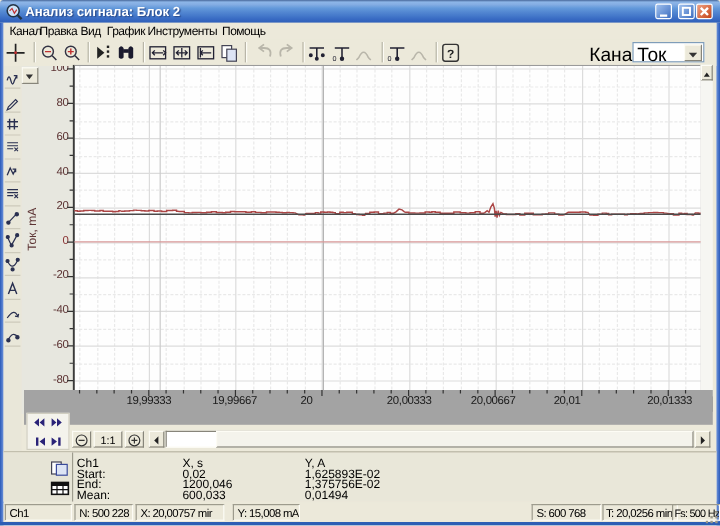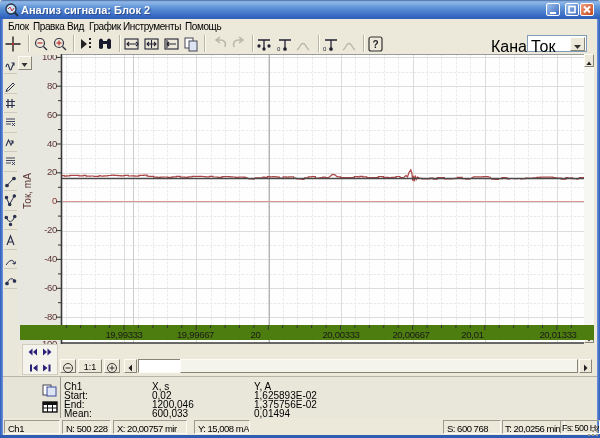--- a/index.html
+++ b/index.html
@@ -17,21 +17,21 @@
 #bcls{left:580px;background:linear-gradient(135deg,#f0a080,#c44418)}
 
 #menubar{left:3px;top:19px;width:594px;height:14px;background:#ece9da}
 #menubar span{position:absolute;top:2px;font-size:10px;letter-spacing:-0.4px;color:#000}
 
 #toolbar{left:3px;top:33px;width:594px;height:22px;background:#ece9da}
 
 #lefttools{left:3px;top:55px;width:15px;height:322px;background:#e9e7d9}
 #gutter{left:18px;top:55px;width:44px;height:290px;background:#e7e7df;overflow:hidden}
 #vscroll{left:584px;top:54px;width:10px;height:289px;background:#f6f6f2}
-#xaxis{left:20px;top:325px;width:574px;height:15px;background:#4d7c0f}
+#xaxis{left:20px;top:325px;width:574px;height:29px;background:#a3a3a3}
 #hrow{left:58px;top:358px;width:536px;height:16px;background:#ece9da}
 #infopanel{left:3px;top:376px;width:594px;height:42px;background:#e9e7d9;border-top:1px solid #b8b5a4}
 #statusbar{left:3px;top:419px;width:594px;height:16px;background:#ece9da}
 .scell{position:absolute;top:1px;height:14px;border:1px solid;border-color:#9d9b8d #fdfcf5 #fdfcf5 #9d9b8d;font-size:9.5px;letter-spacing:-0.5px;color:#000;padding:2px 0 0 3px;white-space:nowrap;overflow:hidden}
 .ylab{position:absolute;right:5px;font-size:9.5px;letter-spacing:-0.3px;color:#5d3434;text-align:center}
 .xlab{position:absolute;top:4px;font-size:9.5px;letter-spacing:-0.3px;color:#1a1a1a;transform:translateX(-50%)}
 .btn3d{position:absolute;background:#ece9da;border:1px solid;border-color:#fdfcf5 #87857a #87857a #fdfcf5}
 .sep{position:absolute;top:2px;width:2px;height:17px;border-left:1px solid #b9b6a8;border-right:1px solid #fdfcf5}
 </style></head><body>
 <div class="abs" id="titlebar"></div>
@@ -53,21 +53,21 @@
   </div>
 <div class="wbtn" id="bcls">
     <svg width="12" height="11" style="position:absolute;left:0px;top:0px">
       <path d="M3 2.5 L9 8.5 M9 2.5 L3 8.5" stroke="#fff" stroke-width="2"></path>
     </svg>
   </div>
 <div class="abs" id="brdL"></div>
 <div class="abs" id="brdR"></div>
 <div class="abs" id="brdB"></div>
 <div class="abs" id="menubar">
-<span style="left:5px">Блок</span>
+<span style="left:5px">Канал</span>
     <span style="left:30px">Правка</span>
     <span style="left:64px">Вид</span>
     <span style="left:86px">График</span>
     <span style="left:120px">Инструменты</span>
     <span style="left:182px">Помощь</span>
 </div>
 <div class="abs" id="toolbar">
 <svg width="594" height="22" viewBox="0 0 594 22">
 <g stroke="#2a2a3a" fill="none" stroke-width="1.2">
 

